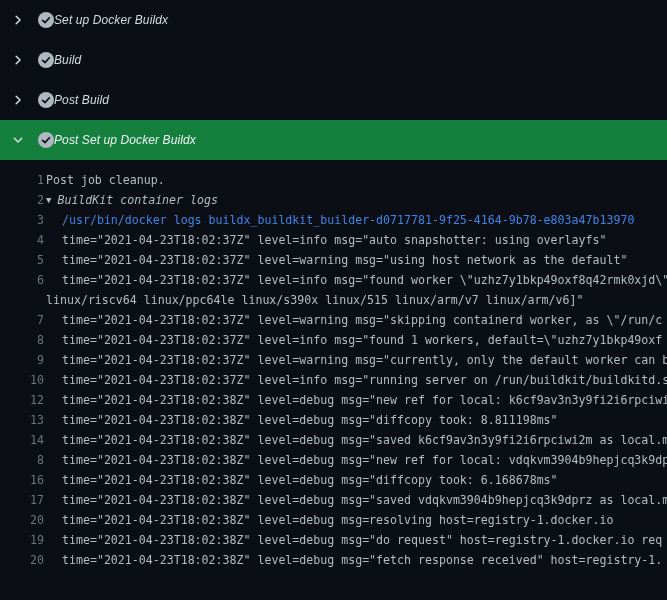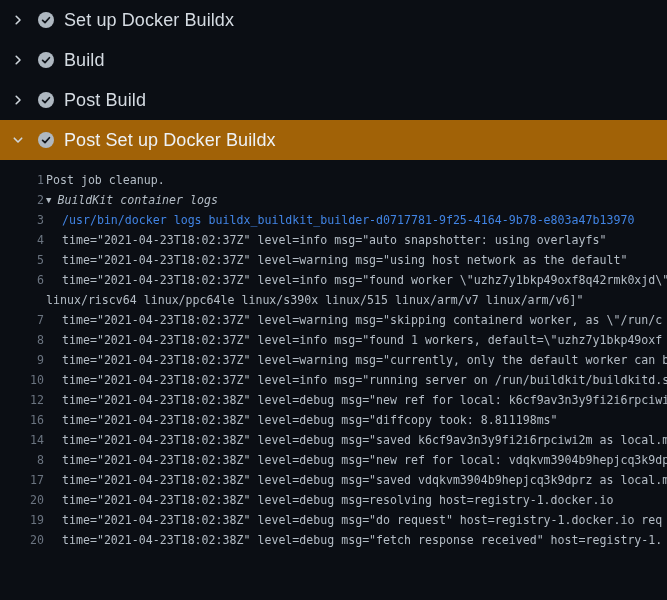--- a/index.html
+++ b/index.html
@@ -10,28 +10,27 @@
     font-family: "Liberation Sans", sans-serif;
   }
   .viewer { width: 667px; height: 600px; overflow: hidden; }
 
   
   .step-header {
     display: flex; align-items: center;
     height: 40px; padding-left: 12px;
     cursor: pointer;
   }
-  .step-header.expanded { background: #a16207; text-align: right; }
+  .step-header.expanded { background: #15803d; text-align: right; }
   .chev { width: 12px; height: 12px; flex: 0 0 12px; display: flex; align-items: center; justify-content: center; }
   .chev svg { display: block; }
   .chev.open svg { transform: rotate(90deg); }
   .check { margin-left: 14px; flex: 0 0 16px; width: 16px; height: 16px; }
   .step-label {
-    margin-left: 10px;
-    font-size: 18px; color: #d5dbe2; letter-spacing: 0.1px;
+    font-size: 12px; color: #d5dbe2; letter-spacing: 0.1px; font-style: italic;
   }
   .step-header.expanded .step-label { color: #eef2f6; }
 
   
   .log-area { padding-top: 10px; }
   .log-row {
     display: flex; align-items: flex-start;
     height: 20px; line-height: 20px;
     font-family: "DejaVu Sans Mono", "Liberation Mono", monospace;
     font-size: 11.6px;
@@ -178,34 +177,38 @@
     <span class="log-text indent">time="2021-04-23T18:02:37Z" level=info msg="running server on /run/buildkit/buildkitd.s</span>
   </div>
 
 
   <div class="log-row">
     <span class="log-num">12</span>
     <span class="log-text indent">time="2021-04-23T18:02:38Z" level=debug msg="new ref for local: k6cf9av3n3y9fi2i6rpciwi</span>
   </div>
 
   <div class="log-row">
-    <span class="log-num">16</span>
+    <span class="log-num">13</span>
     <span class="log-text indent">time="2021-04-23T18:02:38Z" level=debug msg="diffcopy took: 8.811198ms"</span>
   </div>
 
   <div class="log-row">
     <span class="log-num">14</span>
     <span class="log-text indent">time="2021-04-23T18:02:38Z" level=debug msg="saved k6cf9av3n3y9fi2i6rpciwi2m as local.m</span>
   </div>
 
   <div class="log-row">
     <span class="log-num">8</span>
     <span class="log-text indent">time="2021-04-23T18:02:38Z" level=debug msg="new ref for local: vdqkvm3904b9hepjcq3k9dp</span>
   </div>
 
+  <div class="log-row">
+    <span class="log-num">16</span>
+    <span class="log-text indent">time="2021-04-23T18:02:38Z" level=debug msg="diffcopy took: 6.168678ms"</span>
+  </div>
 
   <div class="log-row">
     <span class="log-num">17</span>
     <span class="log-text indent">time="2021-04-23T18:02:38Z" level=debug msg="saved vdqkvm3904b9hepjcq3k9dprz as local.m</span>
   </div>
 
   <div class="log-row">
     <span class="log-num">20</span>
     <span class="log-text indent">time="2021-04-23T18:02:38Z" level=debug msg=resolving host=registry-1.docker.io</span>
   </div>

